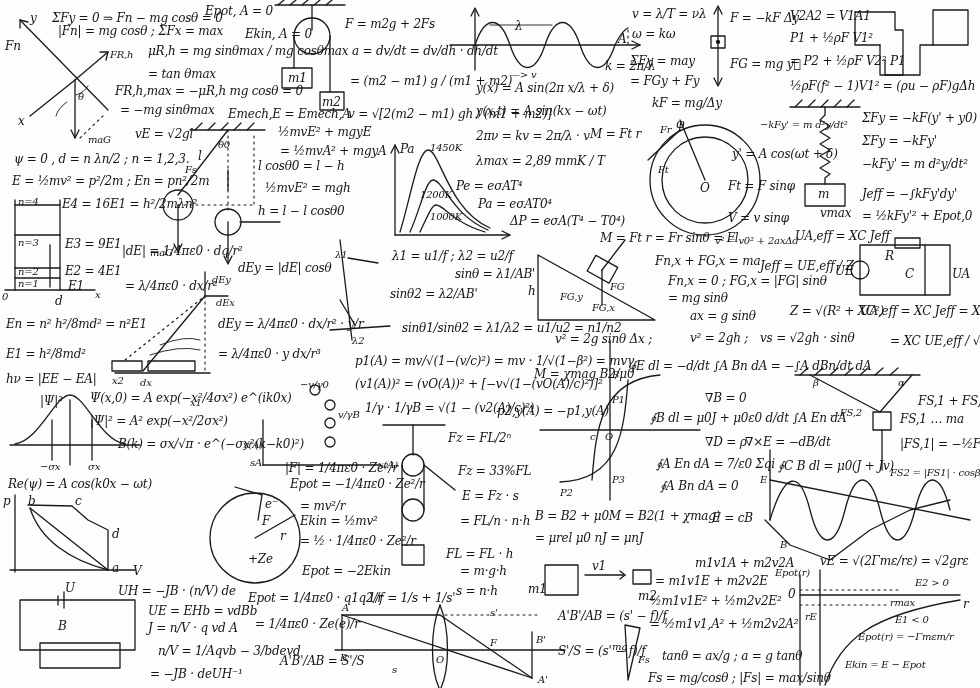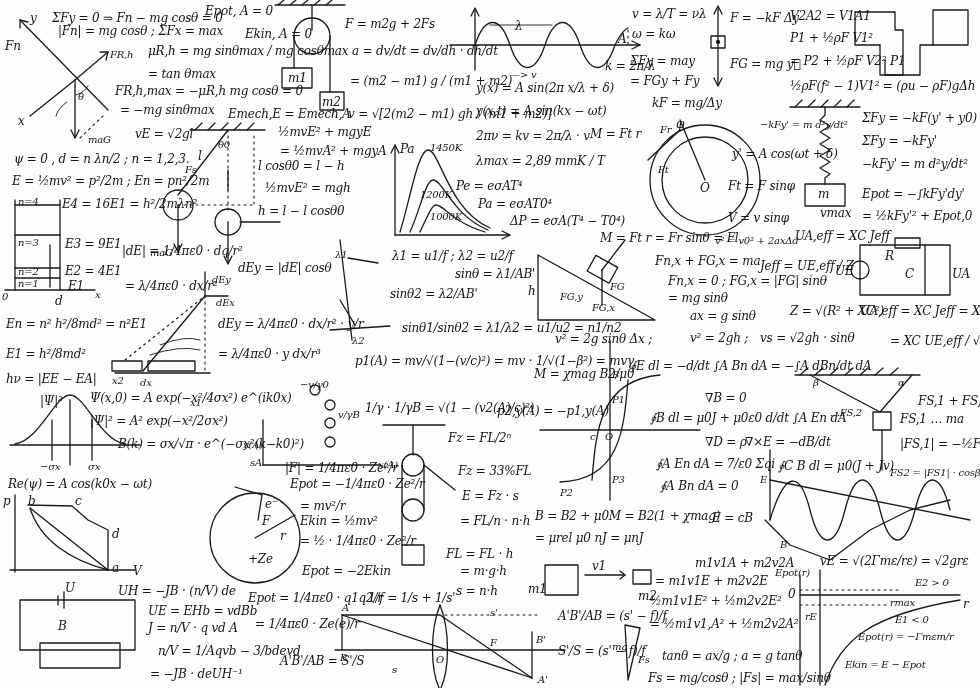--- a/index.html
+++ b/index.html
@@ -280,21 +280,21 @@
 <span class="f" style="left:730px;top:58px">FG = mg y⃗</span>
 <span class="f" style="left:790px;top:10px">V2A2 = V1A1</span>
 <span class="f" style="left:790px;top:32px">P1 + ½ρF V1²</span>
 <span class="f" style="left:790px;top:55px">= P2 + ½ρF V2² P1</span>
 <span class="f" style="left:790px;top:80px">½ρF(f² − 1)V1² = (ρu − ρF)gΔh</span>
 <span class="f s" style="left:760px;top:120px">−kFy' = m d²y/dt²</span>
 <span class="f" style="left:862px;top:112px">ΣFy = −kF(y' + y0) + mg</span>
 <span class="f" style="left:862px;top:135px">ΣFy = −kFy'</span>
 <span class="f" style="left:862px;top:158px">−kFy' = m d²y/dt²</span>
 <span class="f" style="left:732px;top:148px">y' = A cos(ωt + δ)</span>
-<span class="f" style="left:862px;top:188px">Epot = −∫kFy'dy'</span>
+<span class="f" style="left:862px;top:188px">Jeff = −∫kFy'dy'</span>
 <span class="f" style="left:862px;top:210px">= ½kFy'² + Epot,0</span>
 <span class="f" style="left:728px;top:180px">Ft = F sinφ</span>
 <span class="f" style="left:728px;top:212px">V = v sinφ</span>
 <span class="f" style="left:820px;top:207px">vmax</span>
 <span class="f" style="left:795px;top:230px">UA,eff = XC Jeff</span>
 <span class="f" style="left:760px;top:260px">Jeff = UE,eff / Z</span>
 <span class="f" style="left:790px;top:305px">Z = √(R² + XC²)</span>
 <span class="f" style="left:860px;top:305px">UA,eff = XC Jeff = XC/Z · UE,eff</span>
 <span class="f" style="left:890px;top:335px">= XC UE,eff / √(R² + XC²)</span>
 <span class="f" style="left:885px;top:250px">R</span>
@@ -368,20 +368,21 @@
 <span class="f s" style="left:40px;top:462px">−σx</span>
 <span class="f s" style="left:88px;top:462px">σx</span>
 
 <span class="f" style="left:392px;top:250px">λ1 = u1/f ; λ2 = u2/f</span>
 <span class="f" style="left:455px;top:268px">sinθ = λ1/AB'</span>
 <span class="f" style="left:390px;top:288px">sinθ2 = λ2/AB'</span>
 <span class="f" style="left:402px;top:322px">sinθ1/sinθ2 = λ1/λ2 = u1/u2 = n1/n2</span>
 <span class="f s" style="left:335px;top:250px">λ1</span>
 <span class="f s" style="left:352px;top:336px">λ2</span>
 <span class="f" style="left:355px;top:355px">p1(A) = mv/√(1−(v/c)²) = mv · 1/√(1−β²) = mvγ</span>
+<span class="f" style="left:355px;top:378px">(v1(A))² = (vO(A))² + [−v√(1−(vO(A)/c)²)]²</span>
 <span class="f" style="left:365px;top:402px">1/γ · 1/γB = √(1 − (v2(A)/c)²)</span>
 <span class="f" style="left:497px;top:405px">p2,y(A) = −p1,y(A)</span>
 <span class="f s" style="left:300px;top:380px">−v/γ0</span>
 <span class="f s" style="left:338px;top:410px">v/γB</span>
 
 <span class="f s" style="left:560px;top:292px">FG,y</span>
 <span class="f s" style="left:592px;top:303px">FG,x</span>
 <span class="f s" style="left:610px;top:282px">FG</span>
 <span class="f" style="left:528px;top:285px">h</span>
 

